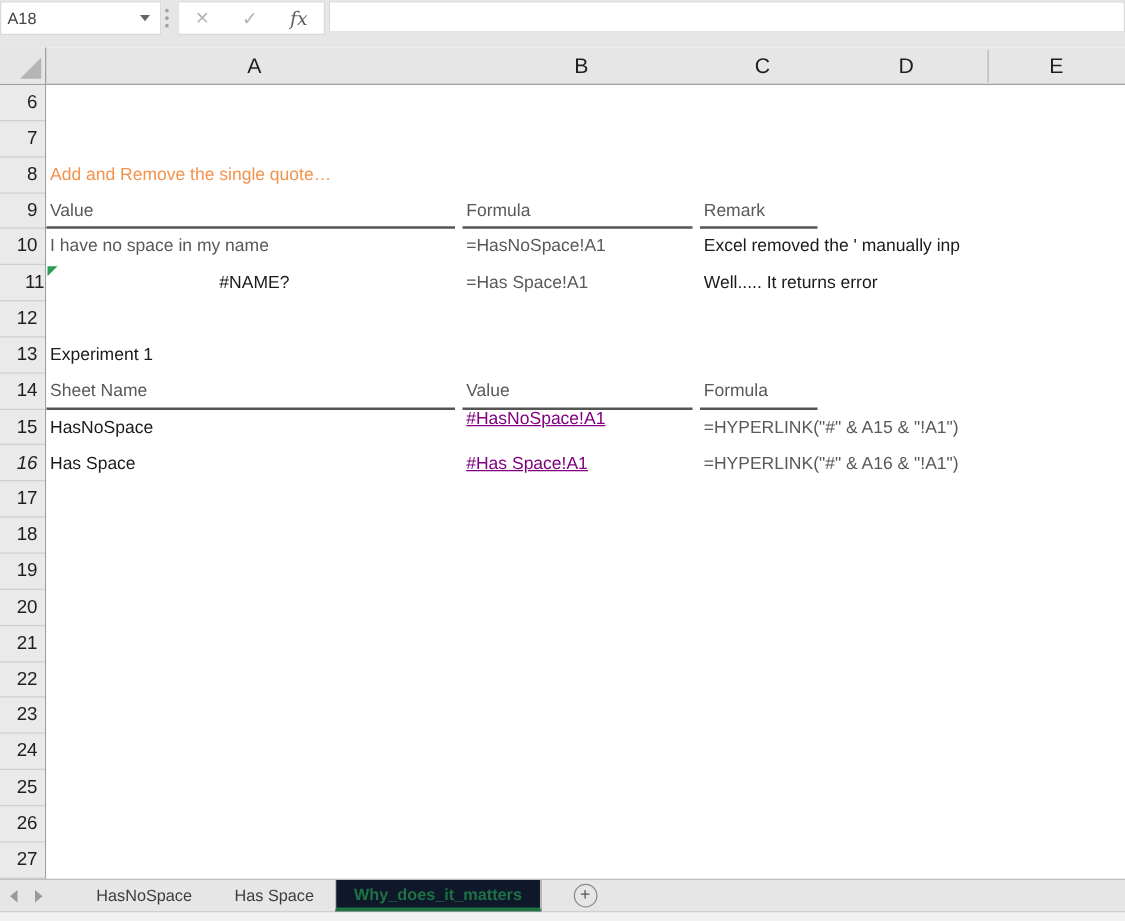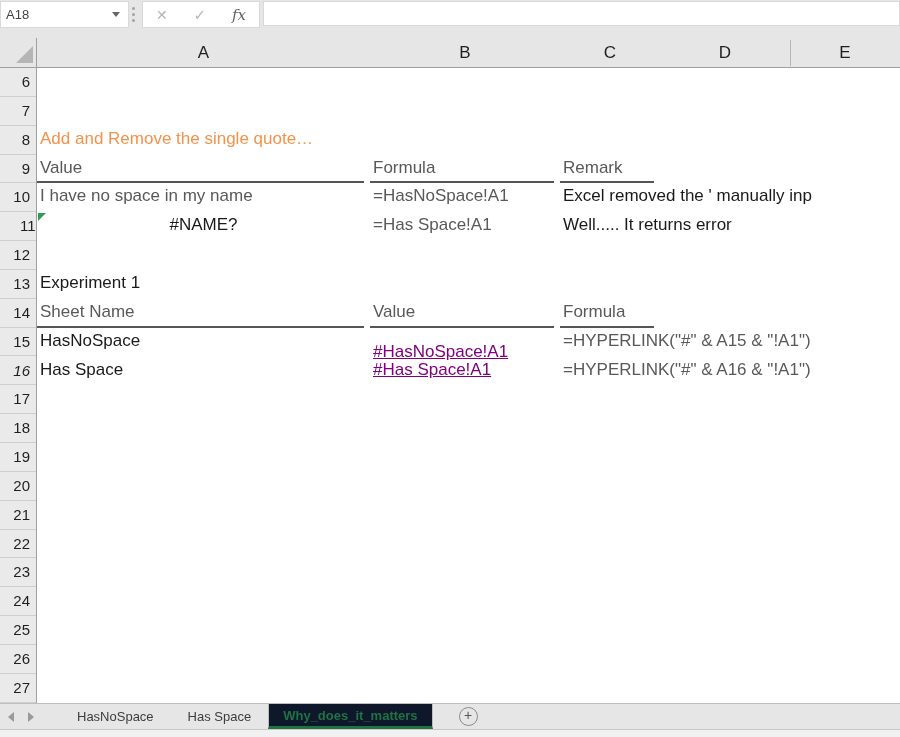--- a/index.html
+++ b/index.html
@@ -34,21 +34,21 @@
   #corner .tri{position:absolute;right:3px;bottom:4px;width:0;height:0;
           border-bottom:17px solid #b5b5b5;border-left:17px solid transparent;}
   #de-sep{position:absolute;left:790px;top:40px;width:1px;height:26px;background:#b5b5b5;}
   #rowhead{position:absolute;left:0;top:68px;width:37px;height:635px;background:#eaeaea;
            border-right:1px solid #9f9f9f;box-sizing:border-box;}
   .row-h{position:absolute;left:0;width:36px;box-sizing:border-box;text-align:right;
          padding-right:6px;font-size:15px;color:#1f1f1f;border-bottom:1px solid #cfcfcf;}
   
   #grid{position:absolute;left:37px;top:68px;width:863px;height:635px;background:#fff;overflow:hidden;}
   #grid-bottom{position:absolute;left:0;top:703px;width:900px;height:1px;background:#bfbfbf;}
-  .cell{position:absolute;font-size:17px;white-space:nowrap;box-sizing:border-box;padding-left:3px;}
+  .cell{position:absolute;font-size:14px;white-space:nowrap;box-sizing:border-box;padding-left:3px;}
   .c-gray{color:var(--gray-text);}
   .c-black{color:var(--black-text);}
   .c-orange{color:var(--accent-orange);}
   .c-link{color:var(--link-purple);text-decoration:underline;}
   .u-line{border-bottom:2px solid #555;}
   .c-center{text-align:center;padding-left:0;}
   .err-tri{position:absolute;width:0;height:0;border-top:8px solid var(--indicator-green);
            border-right:8px solid transparent;}
   
   #tabbar{position:absolute;left:0;top:704px;width:900px;height:26px;background:#e6e6e6;
@@ -136,21 +136,21 @@
       <div class="cell c-black" style="left: 523px; top: 115.4px; height: 28.85px; line-height: 26.85px;">Excel removed the ' manually inp</div>
       <div class="cell c-black c-center" style="left: 0px; top: 144.25px; height: 28.85px; line-height: 26.85px; width: 333px;">#NAME?</div>
       <div class="err-tri" style="left: 1px; top: 145.25px;"></div>
       <div class="cell c-gray" style="left: 333px; top: 144.25px; height: 28.85px; line-height: 26.85px;">=Has Space!A1</div>
       <div class="cell c-black" style="left: 523px; top: 144.25px; height: 28.85px; line-height: 26.85px;">Well..... It returns error</div>
       <div class="cell c-black" style="left: 0px; top: 201.95px; height: 28.85px; line-height: 26.85px;">Experiment 1</div>
       <div class="cell c-gray u-line" style="left: 0px; top: 230.8px; height: 28.85px; line-height: 26.85px; width: 327px;">Sheet Name</div>
       <div class="cell c-gray u-line" style="left: 333px; top: 230.8px; height: 28.85px; line-height: 26.85px; width: 184px;">Value</div>
       <div class="cell c-gray u-line" style="left: 523px; top: 230.8px; height: 28.85px; line-height: 26.85px; width: 94px;">Formula</div>
       <div class="cell c-black" style="left: 0px; top: 259.65px; height: 28.85px; line-height: 26.85px;">HasNoSpace</div>
-      <div class="cell c-link" style="left: 333px; top: 271px; height: 28.85px; line-height: 26.85px;">#HasNoSpace!A1</div>
+      <div class="cell c-link" style="left: 333px; top: 253px; height: 28.85px; line-height: 26.85px;">#HasNoSpace!A1</div>
       <div class="cell c-gray" style="left: 523px; top: 259.65px; height: 28.85px; line-height: 26.85px;">=HYPERLINK("#" &amp; A15 &amp; "!A1")</div>
       <div class="cell c-black" style="left: 0px; top: 288.5px; height: 28.85px; line-height: 26.85px;">Has Space</div>
       <div class="cell c-link" style="left: 333px; top: 288.5px; height: 28.85px; line-height: 26.85px;">#Has Space!A1</div>
       <div class="cell c-gray" style="left: 523px; top: 288.5px; height: 28.85px; line-height: 26.85px;">=HYPERLINK("#" &amp; A16 &amp; "!A1")</div>
     </div>
   <div id="grid-bottom"></div>
 
   <div id="tabbar">
     <div id="tab-navs">
       <span class="nav-tri nav-left"></span>

